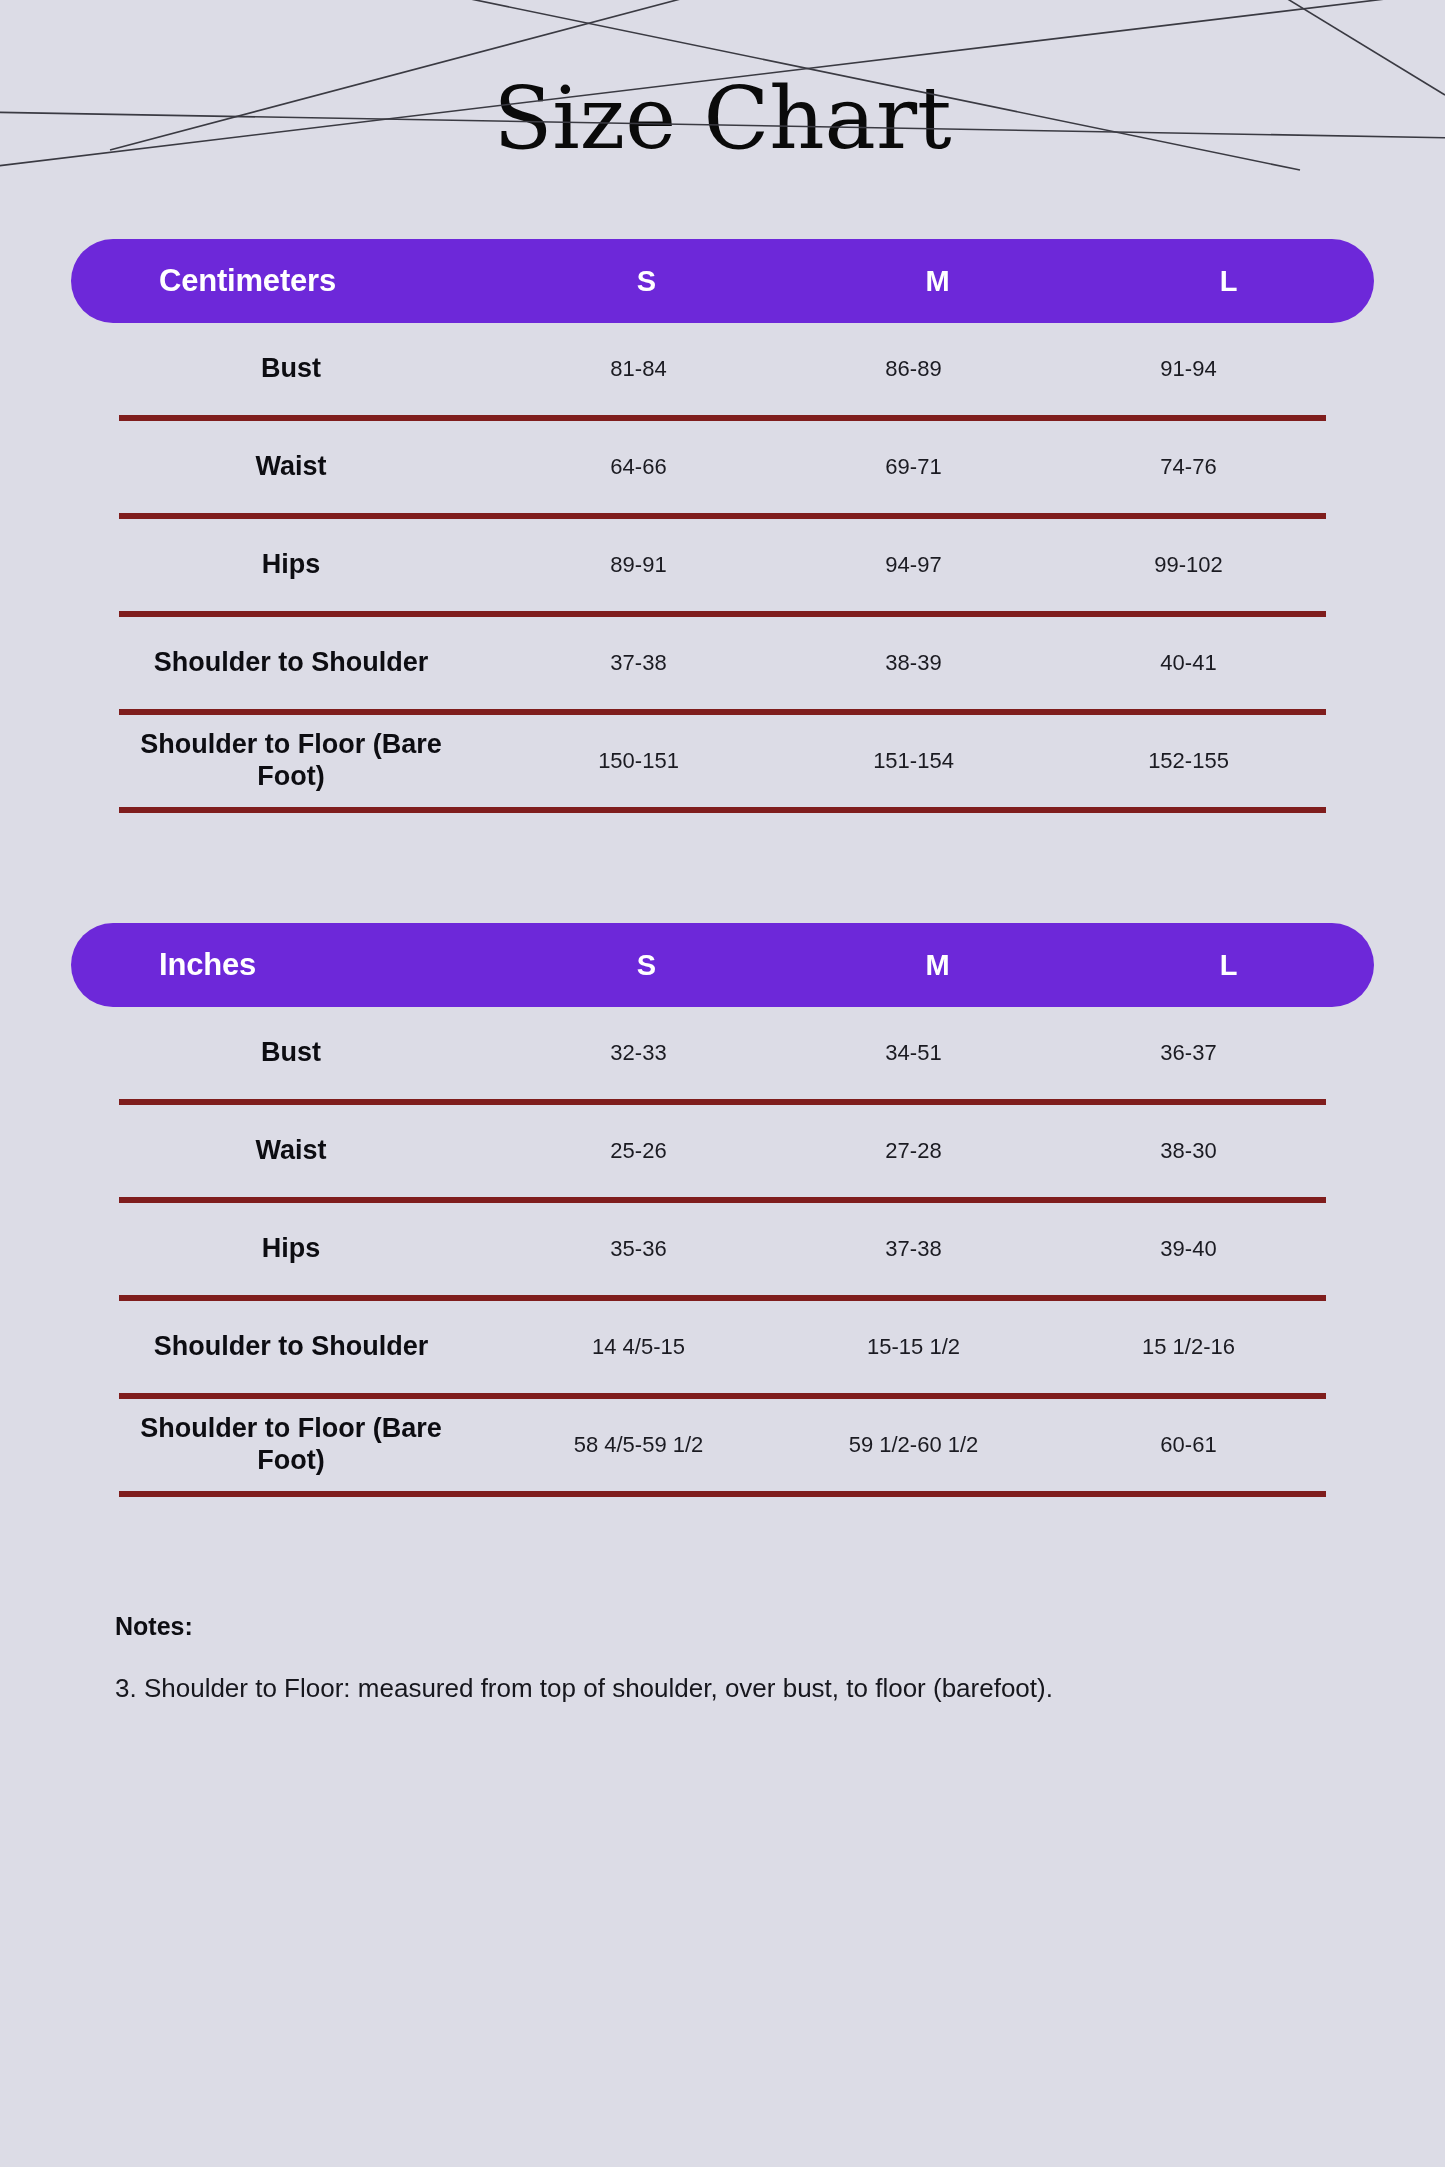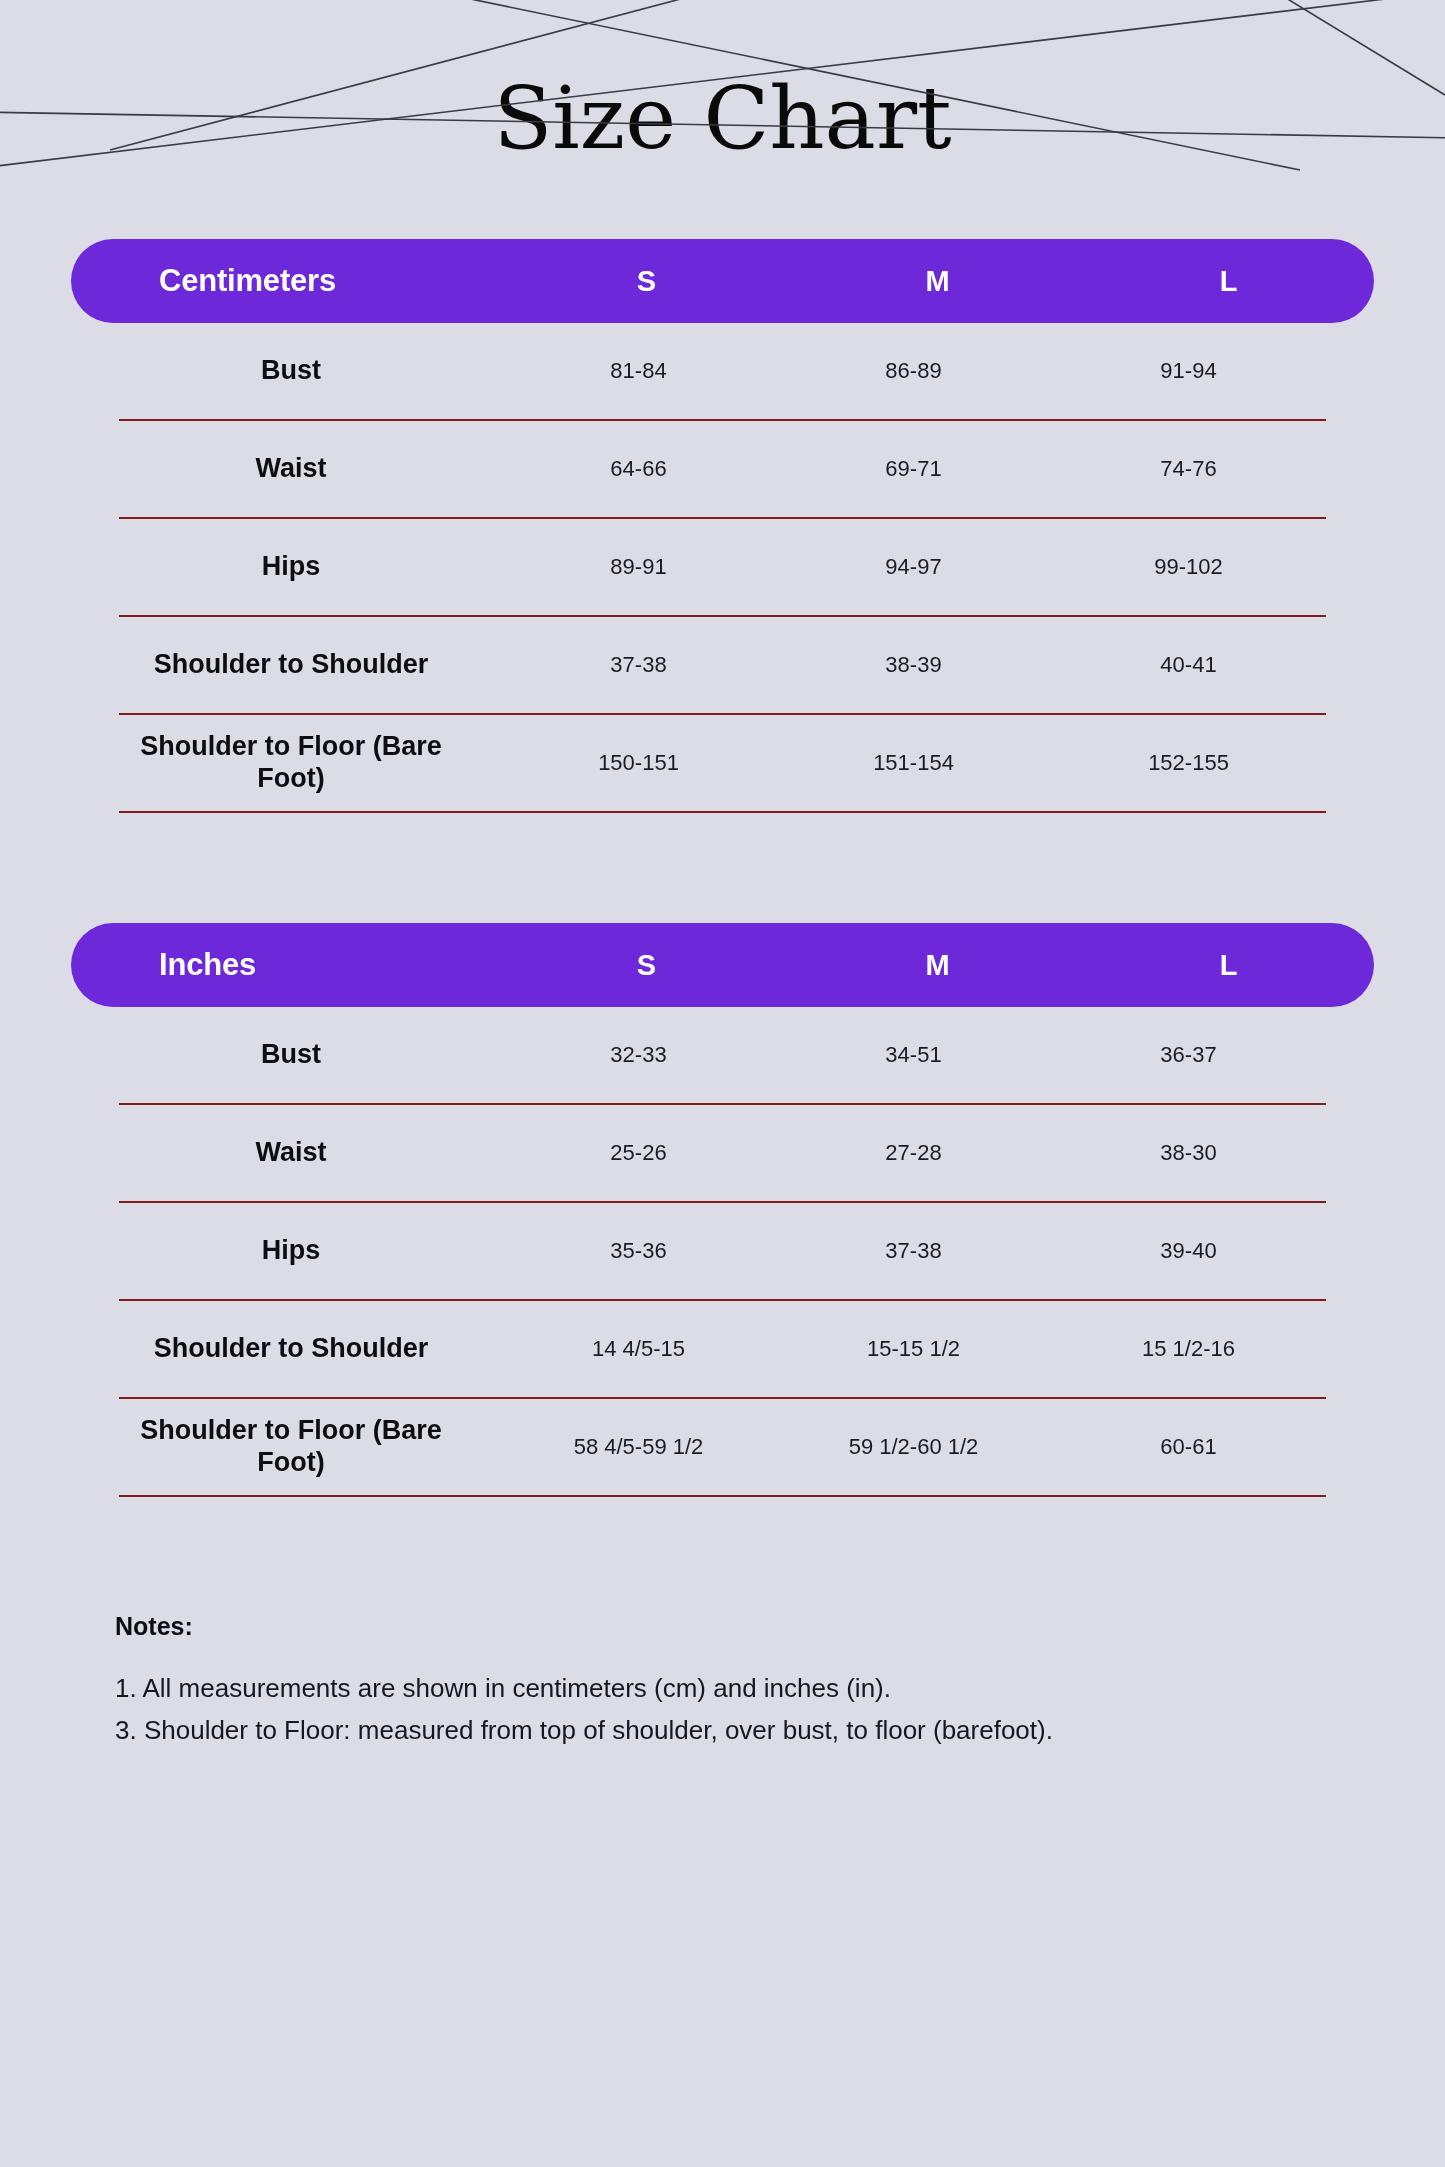--- a/index.html
+++ b/index.html
@@ -63,21 +63,21 @@
     flex: 1;
     text-align: center;
     font-size: 29px;
     font-weight: bold;
   }
 
   .table-row {
     display: flex;
     align-items: center;
     min-height: 98px;
-    border-bottom: 2px solid #7f1d1d;
+    border-bottom: 6px solid #7f1d1d;
     margin: 0 48px;
     box-sizing: border-box;
   }
   .table-row:first-of-type { }
 
   .row-label {
     width: 382px;
     padding-right: 38px;
     box-sizing: border-box;
     text-align: center;
@@ -201,15 +201,14 @@
   <div class="table-row">
     <div class="row-label">Shoulder to Floor (Bare Foot)</div>
     <div class="row-val">58 4/5-59 1/2</div>
     <div class="row-val">59 1/2-60 1/2</div>
     <div class="row-val">60-61</div>
   </div>
 </div>
 
 <div class="notes">
   <div class="notes-title">Notes:</div>
-  <div class="note-line">1. All measurements are shown in centimeters (cm) and inches (in).</div>
   <div class="note-line">3. Shoulder to Floor: measured from top of shoulder, over bust, to floor (barefoot).</div>
 </div>
 
 </body></html>

